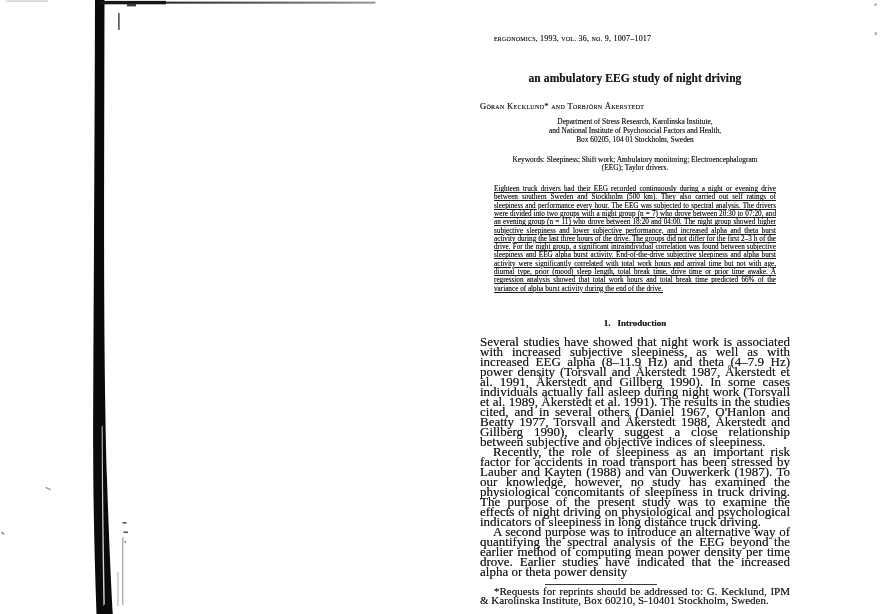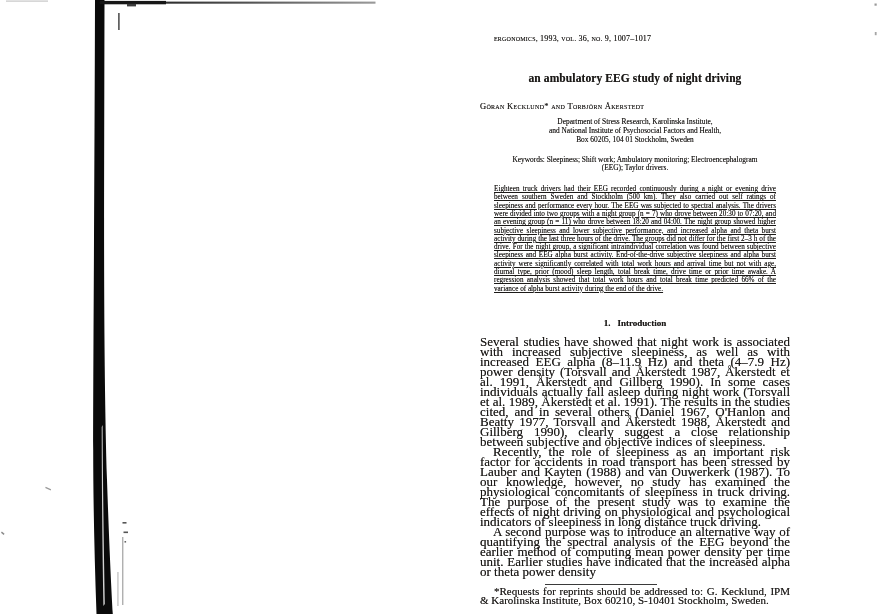--- a/index.html
+++ b/index.html
@@ -121,21 +121,21 @@
     </div>
 
     <div class="abstract-block txt">Eighteen truck drivers had their EEG recorded continuously during a night or evening drive between southern Sweden and Stockholm (500 km). They also carried out self ratings of sleepiness and performance every hour. The EEG was subjected to spectral analysis. The drivers were divided into two groups with a night group (n = 7) who drove between 20:30 to 07:20, and an evening group (n = 11) who drove between 18:20 and 04:00. The night group showed higher subjective sleepiness and lower subjective performance, and increased alpha and theta burst activity during the last three hours of the drive. The groups did not differ for the first 2–3 h of the drive. For the night group, a significant intraindividual correlation was found between subjective sleepiness and EEG alpha burst activity. End-of-the-drive subjective sleepiness and alpha burst activity were significantly correlated with total work hours and arrival time but not with age, diurnal type, prior (mood) sleep length, total break time, drive time or prior time awake. A regression analysis showed that total work hours and total break time predicted 66% of the variance of alpha burst activity during the end of the drive.</div>
 
     <div class="section-heading txt">
       <span class="hnum">1.</span><span>Introduction</span>
     </div>
 
     <p class="body-para first txt">Several studies have showed that night work is associated with increased subjective sleepiness, as well as with increased EEG alpha (8–11.9 Hz) and theta (4–7.9 Hz) power density (Torsvall and Åkerstedt 1987, Åkerstedt et al. 1991, Åkerstedt and Gillberg 1990). In some cases individuals actually fall asleep during night work (Torsvall et al. 1989, Åkerstedt et al. 1991). The results in the studies cited, and in several others (Daniel 1967, O'Hanlon and Beatty 1977, Torsvall and Åkerstedt 1988, Åkerstedt and Gillberg 1990), clearly suggest a close relationship between subjective and objective indices of sleepiness.</p>
     <p class="body-para indented txt">Recently, the role of sleepiness as an important risk factor for accidents in road transport has been stressed by Lauber and Kayten (1988) and van Ouwerkerk (1987). To our knowledge, however, no study has examined the physiological concomitants of sleepiness in truck driving. The purpose of the present study was to examine the effects of night driving on physiological and psychological indicators of sleepiness in long distance truck driving.</p>
-    <p class="body-para indented txt">A second purpose was to introduce an alternative way of quantifying the spectral analysis of the EEG beyond the earlier method of computing mean power density per time unit. Earlier studies have indicated that the increased alpha or theta power density</p>
+    <p class="body-para indented txt">A second purpose was to introduce an alternative way of quantifying the spectral analysis of the EEG beyond the earlier method of computing mean power density per time drove. Earlier studies have indicated that the increased alpha or theta power density</p>
 
     <div class="footnote-rule"></div>
     <div class="footnote-text txt">*Requests for reprints should be addressed to: G. Kecklund, IPM &amp; Karolinska Institute, Box 60210, S-10401 Stockholm, Sweden.</div>
 
     <div class="imprint-line txt">0014-0139/93 $10·00 © Taylor &amp; Francis Ltd.</div>
   </div>
 
 </div>
 
 </body></html>

